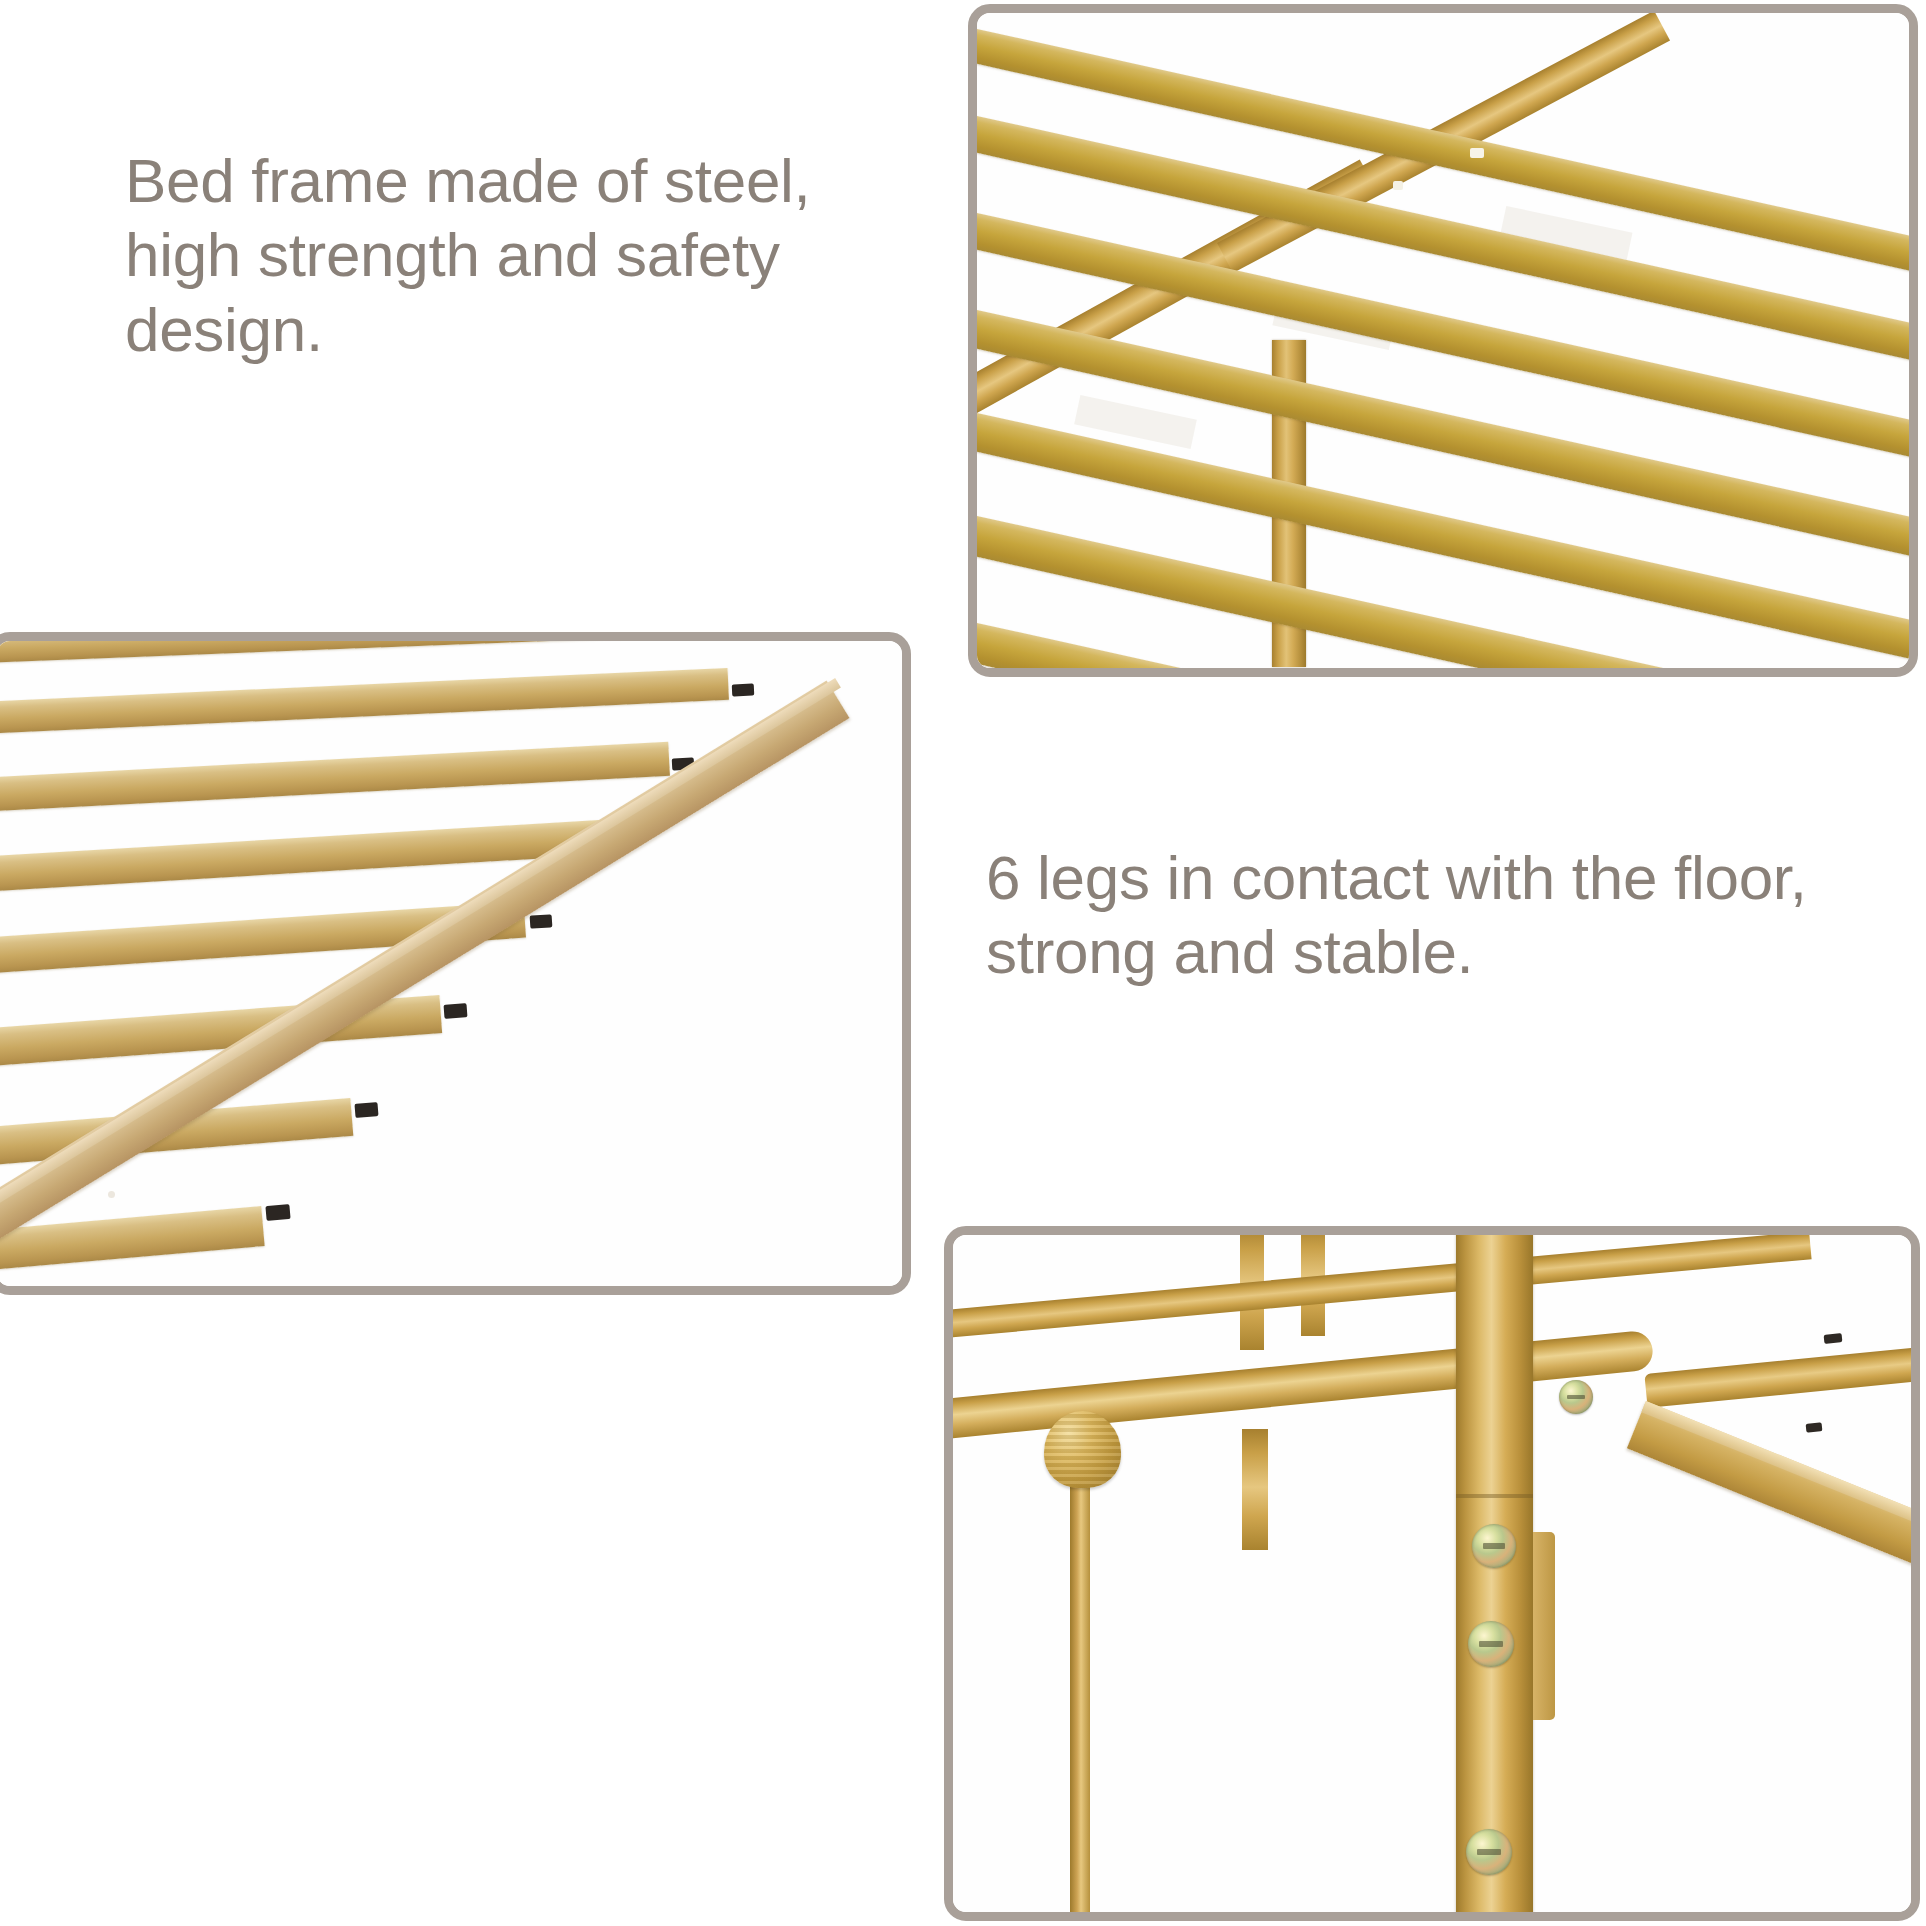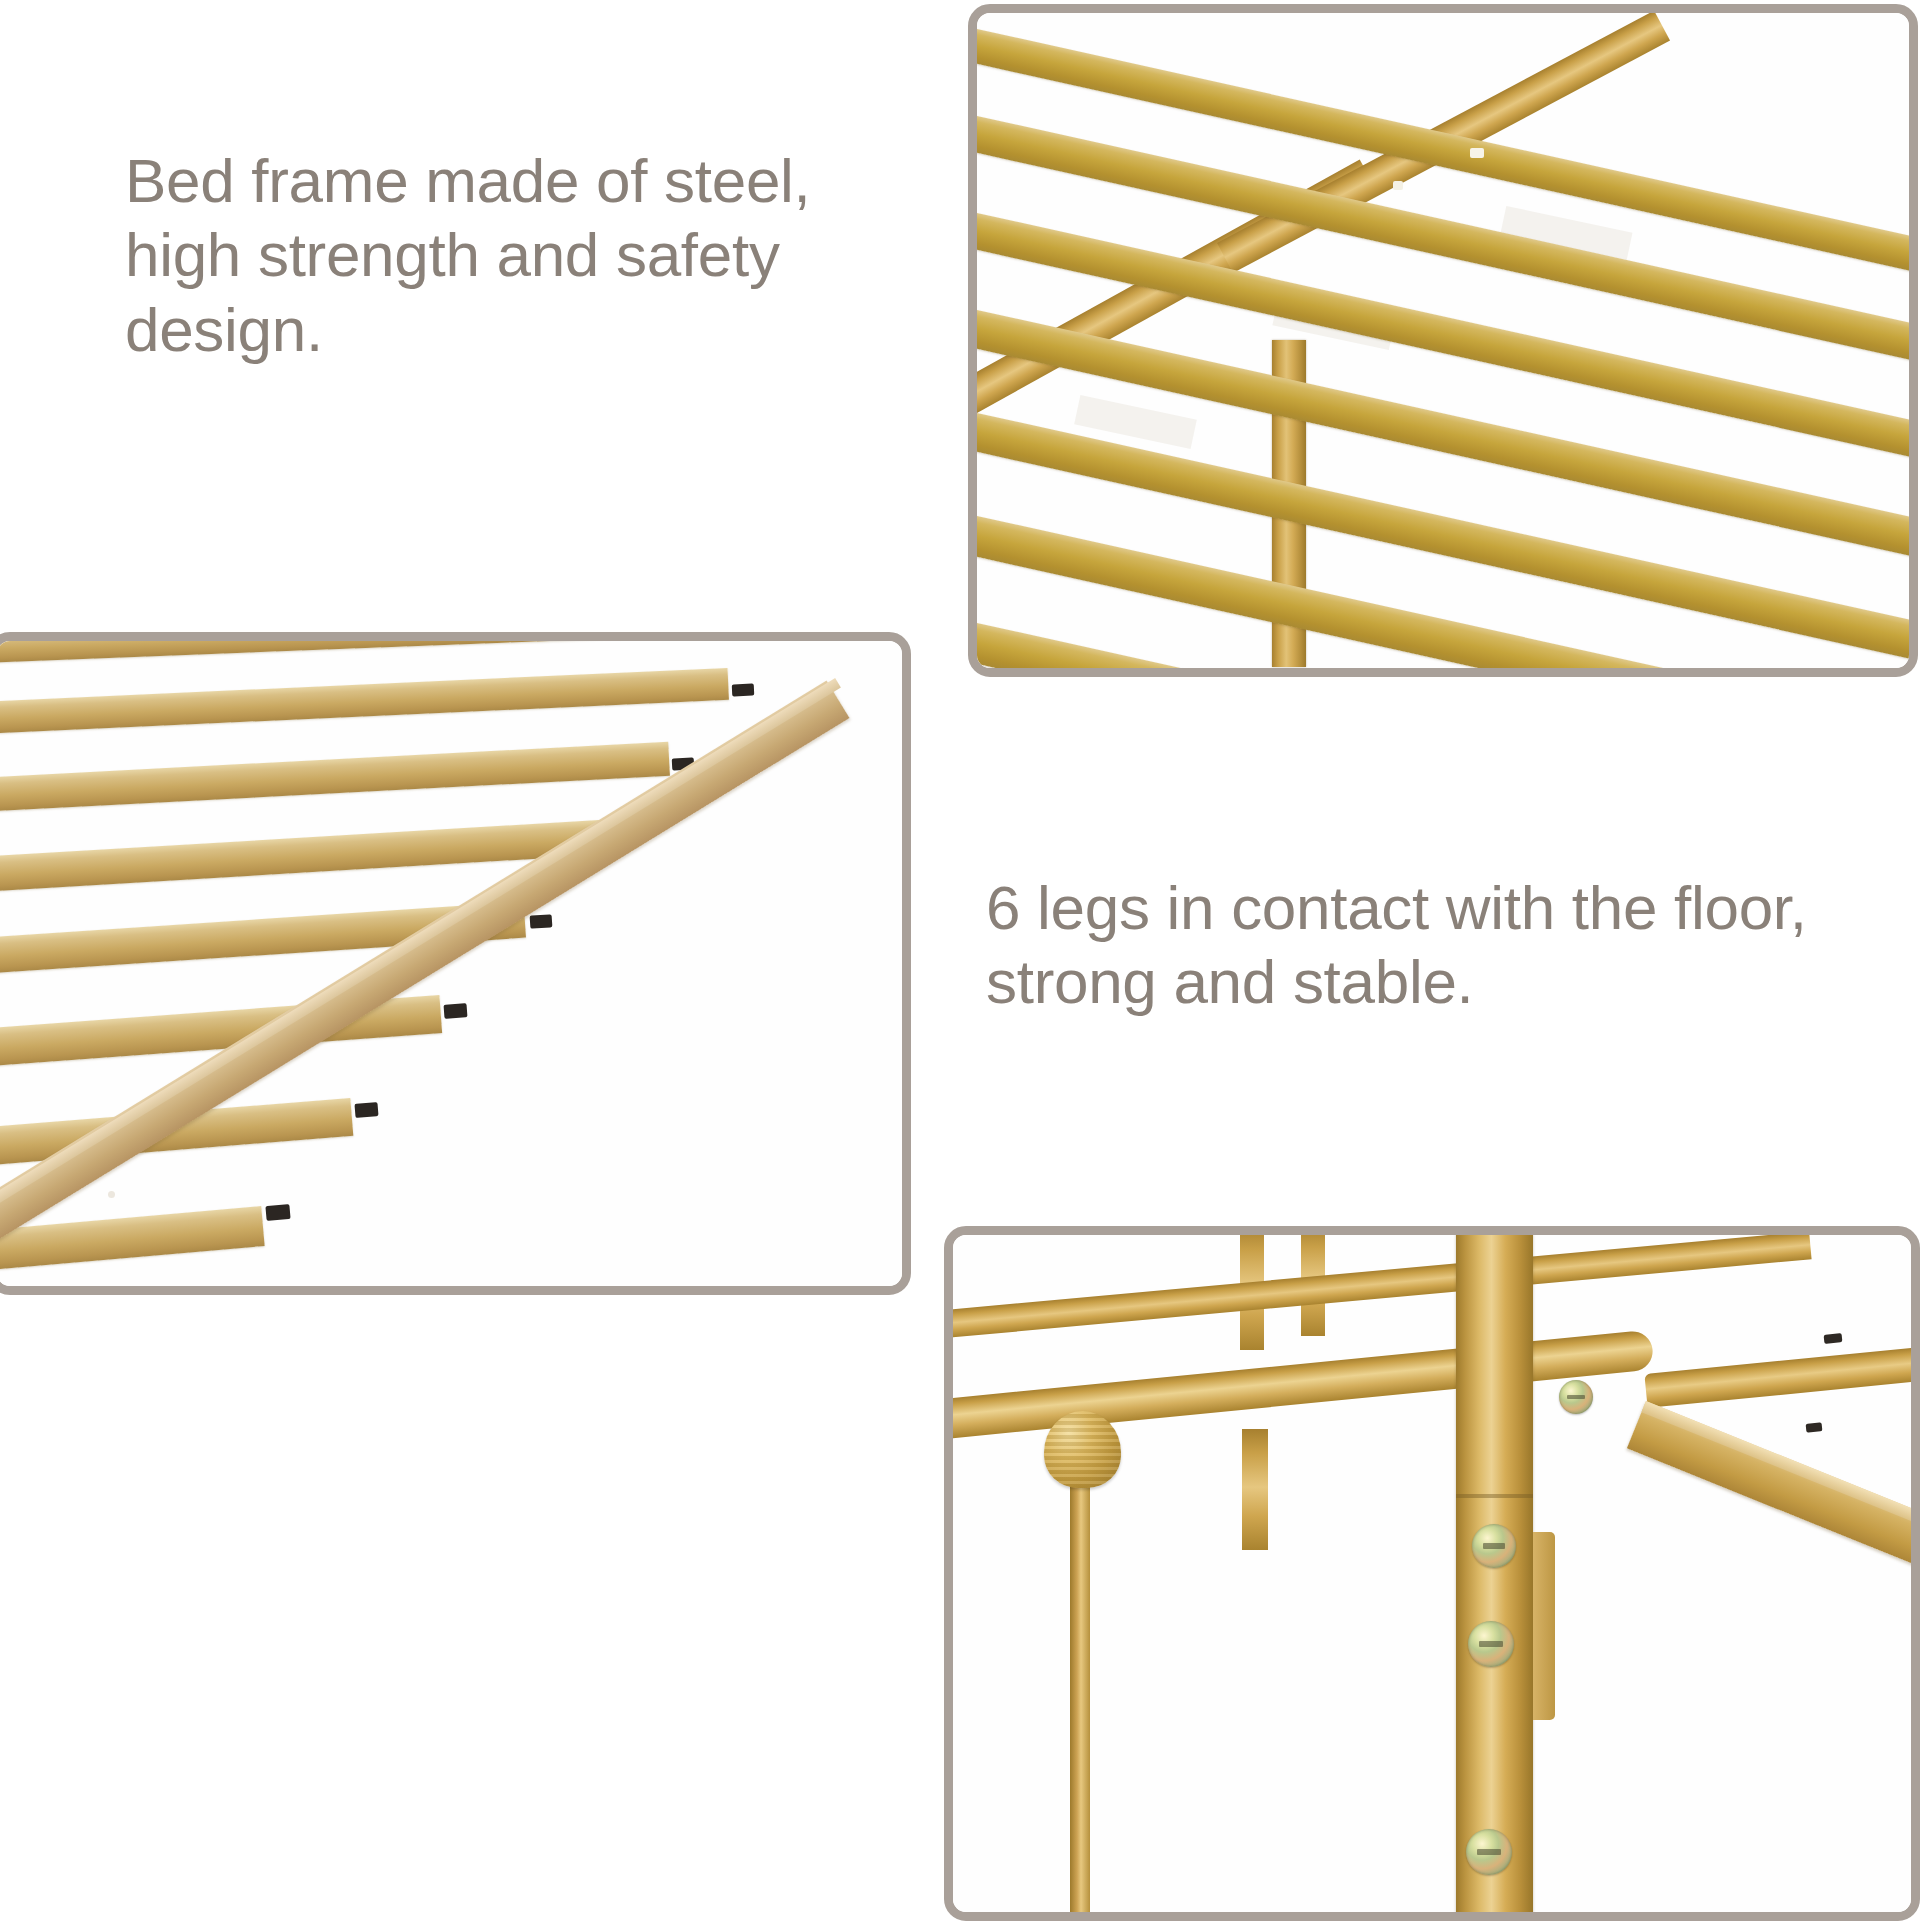--- a/index.html
+++ b/index.html
@@ -20,21 +20,21 @@
   .feature-text {
     position: absolute;
     color: #8a8179;
     font-size: 62px;
     line-height: 1.20;
     font-weight: 400;
     letter-spacing: -0.3px;
     white-space: pre-line;
   }
   #text-steel    { left: 77px;  top: 144px;  width: 812px; margin-left: 48px; }
-  #text-legs     { left: 986px; top: 871px;  width: 921px; }
+  #text-legs     { left: 986px; top: 841px;  width: 921px; }
   #text-platform { left: 46px;  top: 1499px; width: 891px; }
 
   
   .panel {
     position: absolute;
     background: #ffffff;
     border: 9px solid #a9a099;
     border-radius: 22px;
     overflow: hidden;
   }

